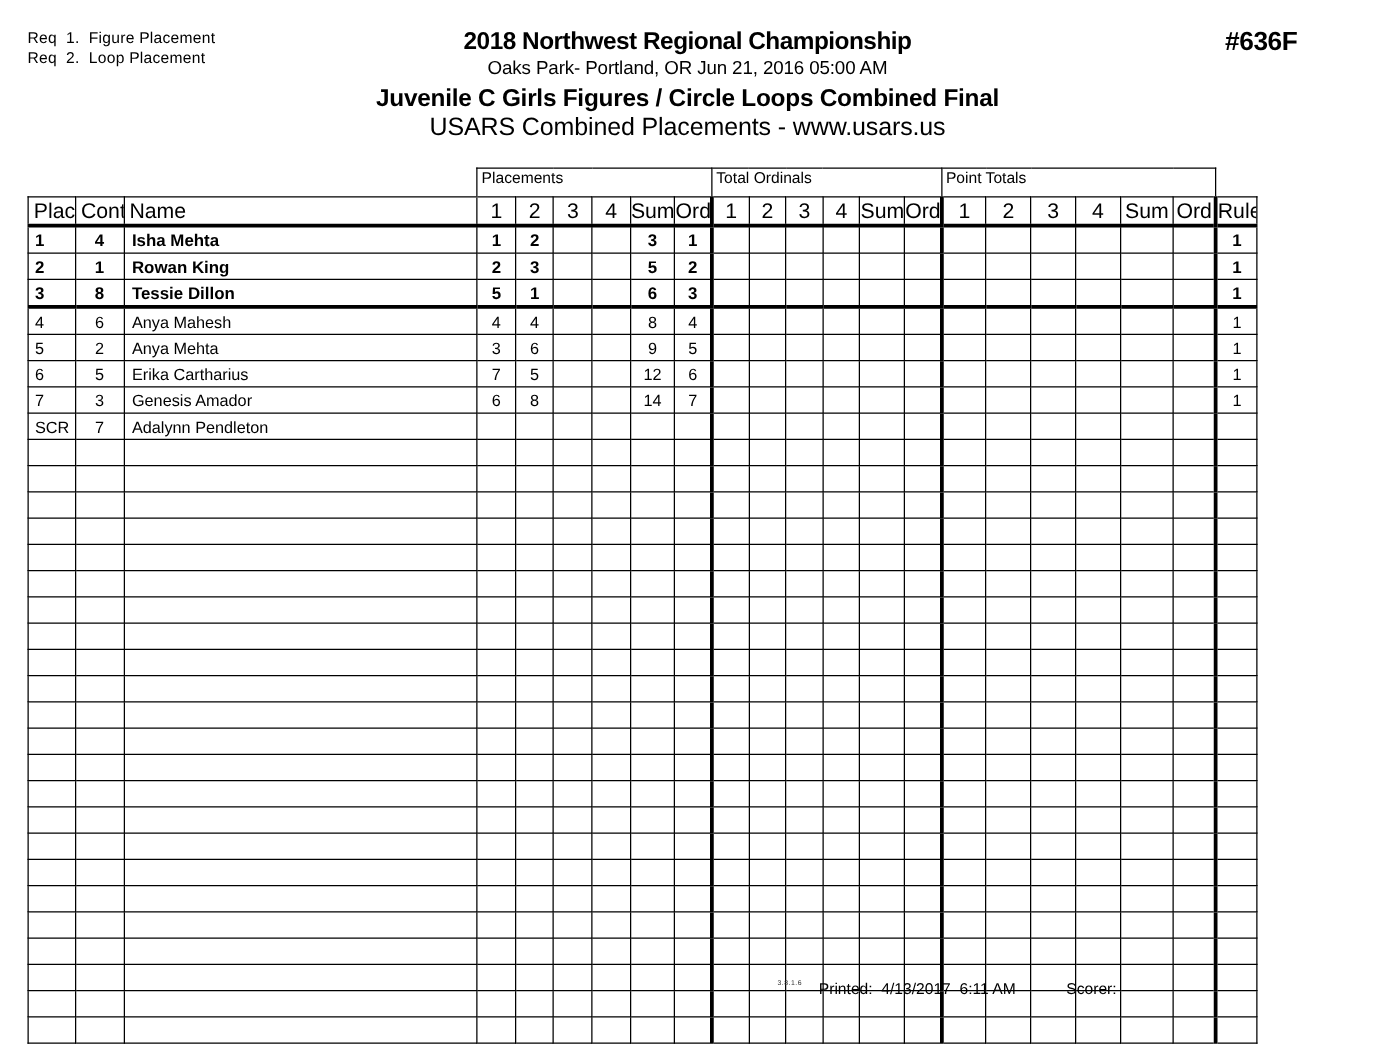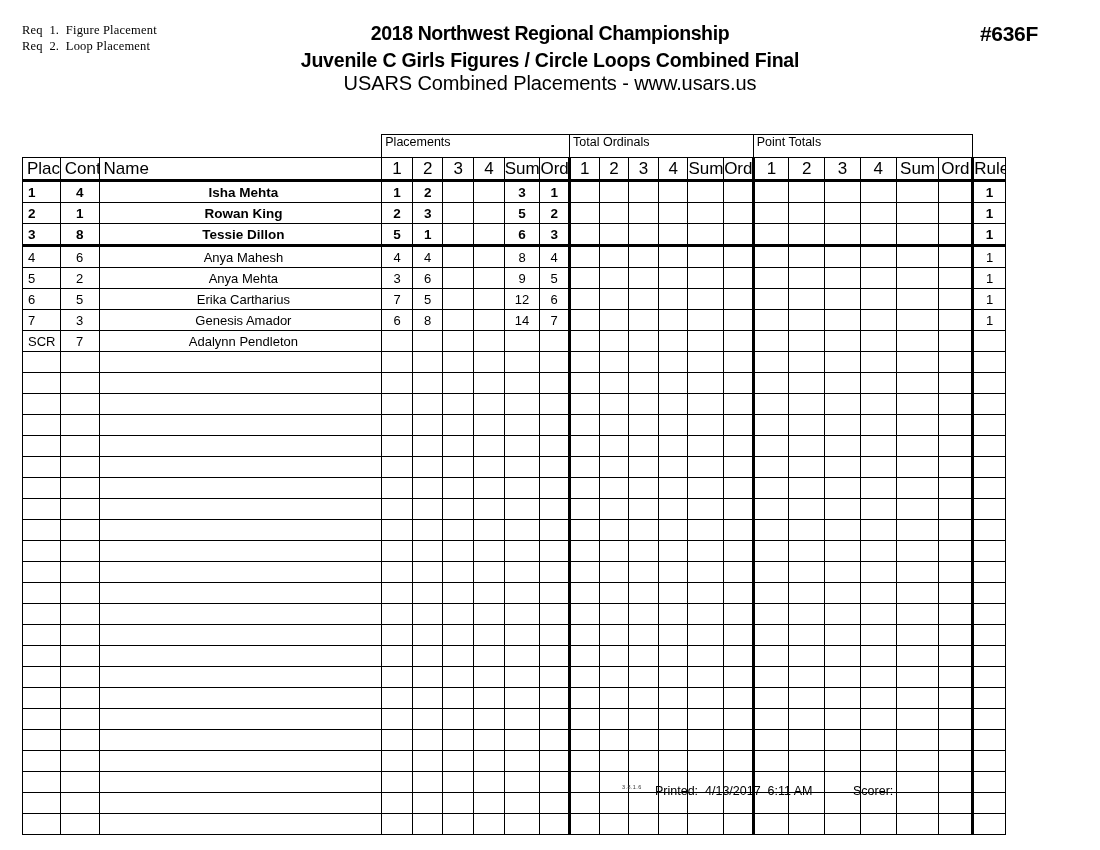--- a/index.html
+++ b/index.html
@@ -19,21 +19,21 @@
 
   
   #req-block {
     position: absolute;
     left: 22px;
     top: 22px;
     font-size: 12.5px;
     line-height: 16px;
     letter-spacing: 0.2px;
   }
-  .req-line { white-space: pre; font-family: Liberation Serif, serif; }
+  .req-line { white-space: pre; }
 
   
   #event-number {
     position: absolute;
     right: 62px;
     top: 22px;
     font-size: 21px;
     font-weight: bold;
     letter-spacing: -0.3px;
     margin-left: 40px;
@@ -125,21 +125,21 @@
     line-height: 19px;
   }
   tr.head-row td.left { text-align: left; padding-left: 4px; }
 
   
   .thick-left  { border-left: 3px solid #000 !important; }
   .thick-bot   { border-bottom: 3px solid #000 !important; }
 
   
   tr.data-row td { height: 20px; font-size: 13px; line-height: 19px; }
-  tr.data-row td.name { text-align: center; padding-left: 6px; }
+  tr.data-row td.name { text-align: left; padding-left: 6px; }
   tr.data-row td.place { text-align: left; padding-left: 5px; }
   tr.data-row.medal td { font-weight: bold; font-size: 13.5px; }
   td.ordcell { font-weight: bold; }
   tr.data-row.medal td.ordcell { font-weight: bold; }
 
   tr.empty-row td { height: 20px; }
 
   
   #footer {
     position: absolute;
@@ -176,20 +176,21 @@
 
 <div id="req-block">
   <div class="req-line">Req  1.  Figure Placement</div>
   <div class="req-line">Req  2.  Loop Placement</div>
 </div>
 
 <div id="event-number">#636F</div>
 
 <div id="title-block">
   <div id="meet-title">2018 Northwest Regional Championship</div>
+  <div id="meet-venue">Oaks Park- Portland, OR  Jun 21, 2016  05:00 AM</div>
   <div id="event-title">Juvenile C Girls Figures / Circle Loops Combined Final</div>
   <div id="sheet-subtitle">USARS Combined Placements - www.usars.us</div>
 </div>
 
 <div id="sheet">
   <table class="grid">
     <colgroup>
       <col style="width:37px">
       <col style="width:38px">
       <col style="width:277px">

